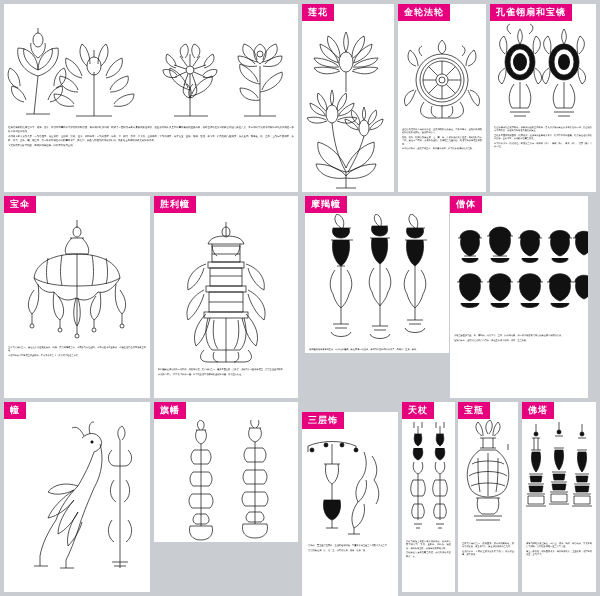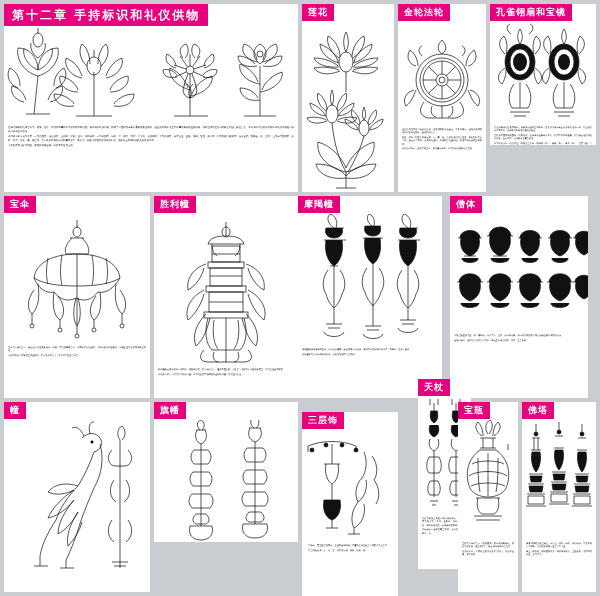--- a/index.html
+++ b/index.html
@@ -60,21 +60,20 @@
   .tiny{font-size:2.2px;line-height:1.5;}
   .ink-t{stroke:#0d0d0d;fill:none;stroke-width:0.7;}
   .solid{fill:#111;stroke:#111;stroke-width:0.6;}
 </style>
 </head>
 <body>
 
 <div class="page">
 
   <div class="panel" style="left:4px;top:4px;width:294px;height:188px;">
-    <div class="hdr big">第十二章 手持标识和礼仪供物</div>
     <div class="art" style="top:22px;height:95px;">
       <svg width="294" height="95" viewBox="0 0 294 95">
         <g class="ink-t">
 
           <path d="M30 88 L34 50"></path>
           <path d="M34 50 C20 46 12 34 14 22 C26 22 34 32 34 44"></path>
           <path d="M34 50 C48 46 56 34 54 22 C42 22 34 32 34 44"></path>
           <path d="M34 44 C24 40 18 30 20 22"></path>
           <path d="M34 44 C44 40 50 30 48 22"></path>
           <path d="M34 32 C28 28 26 22 27 17"></path>
@@ -223,21 +222,21 @@
         </g>
       </svg>
     </div>
     <div class="body-text tiny" style="top:124px;">
       <p>金色法轮是吉祥八瑞相的首位，也是佛陀教法的象征。大乘经典中，金轮代表佛陀初转法轮于鹿野苑，宣说四谛法门。</p>
       <p>轮毂、轮辐、轮圈分别象征戒、定、慧三学；八根辐条代表八正道；有时轮辐为十二根，象征十二因缘；亦有千辐金轮，表佛陀之无量功德。轮顶常饰以摩尼宝与飘带。</p>
       <p>在修法仪轨中，金轮常与宝伞、胜利幢等并列，作为供养诸佛的礼仪之物。</p>
     </div>
   </div>
 
-  <div class="panel" style="left:490px;top:4px;width:106px;height:141px;">
+  <div class="panel" style="left:490px;top:4px;width:106px;height:188px;">
     <div class="hdr">孔雀翎扇和宝镜</div>
     <div class="art" style="top:18px;height:100px;">
       <svg width="106" height="100" viewBox="0 0 106 100">
         <g class="ink-t">
 
           <g transform="translate(30,40)">
             <ellipse cx="0" cy="0" rx="15" ry="18" class="solid" style="fill:#111;stroke:#111;"></ellipse>
             <ellipse cx="0" cy="0" rx="10" ry="13" style="fill:#fff;stroke:#111;stroke-width:0.7;"></ellipse>
             <ellipse cx="0" cy="0" rx="7" ry="9" style="fill:#111;stroke:none;"></ellipse>
             <path d="M-15 -8 C-22 -14 -22 -22 -16 -26 C-12 -20 -13 -12 -14 -8"></path>
@@ -371,21 +370,21 @@
           <path d="M72 14 L72 22"></path>
         </g>
       </svg>
     </div>
     <div class="body-text tiny" style="top:172px;">
       <p>胜利幢象征佛法战胜一切邪魔、烦恼与外道，是八瑞相之一。幢身呈圆柱形，分数层，顶端为小伞盖与摩尼宝，层层垂挂丝绸飘带。</p>
       <p>在须弥山四方，四大天王各持一幢；在寺院屋顶常见铜制镀金的胜利幢，表示正法久住。</p>
     </div>
   </div>
 
-  <div class="panel" style="left:298px;top:196px;width:144px;height:202px;">
+  <div class="panel" style="left:305px;top:196px;width:144px;height:157px;">
     <div class="hdr">摩羯幢</div>
     <div class="art" style="top:18px;height:130px;">
       <svg width="144" height="130" viewBox="0 0 144 130">
         <g class="ink-t">
 
           <g transform="translate(36,0)">
             <path d="M0 14 C-6 10 -8 4 -4 0 C2 2 4 8 2 14"></path>
             <path d="M-8 14 L10 14"></path>
             <path d="M-8 14 C-10 20 -6 24 0 24 C6 24 10 20 8 14" style="fill:#111;stroke:#111;"></path>
             <path d="M-10 26 L12 26"></path>
@@ -635,21 +634,21 @@
           <path d="M72 50 C78 58 78 68 74 74"></path>
         </g>
       </svg>
     </div>
     <div class="body-text tiny" style="top:132px;">
       <p>三层饰由三重宝盖层叠而成，垂挂璎珞与铃铛，常置于尊神宝座之上或殿堂天花之下。</p>
       <p>三层分别象征佛、法、僧三宝，亦可表法身、报身、化身三身。</p>
     </div>
   </div>
 
-  <div class="panel" style="left:402px;top:379px;width:53px;height:190px;margin-left:16px;">
+  <div class="panel" style="left:402px;top:402px;width:53px;height:190px;">
     <div class="hdr">天杖</div>
     <div class="art" style="top:18px;height:116px;">
       <svg width="52" height="116" viewBox="0 0 52 116">
         <g class="ink-t">
           <g transform="translate(16,0)">
             <path d="M0 6 L0 14"></path>
             <path d="M-4 8 L-4 2 M4 8 L4 2"></path>
             <path d="M-4 14 L4 14"></path>
             <path d="M-3 14 C-5 20 -3 24 0 26 C3 24 5 20 3 14" style="fill:#111;stroke:#111;"></path>
             <path d="M-4 28 C-6 34 -4 38 0 40 C4 38 6 34 4 28" style="fill:#111;stroke:#111;"></path>

